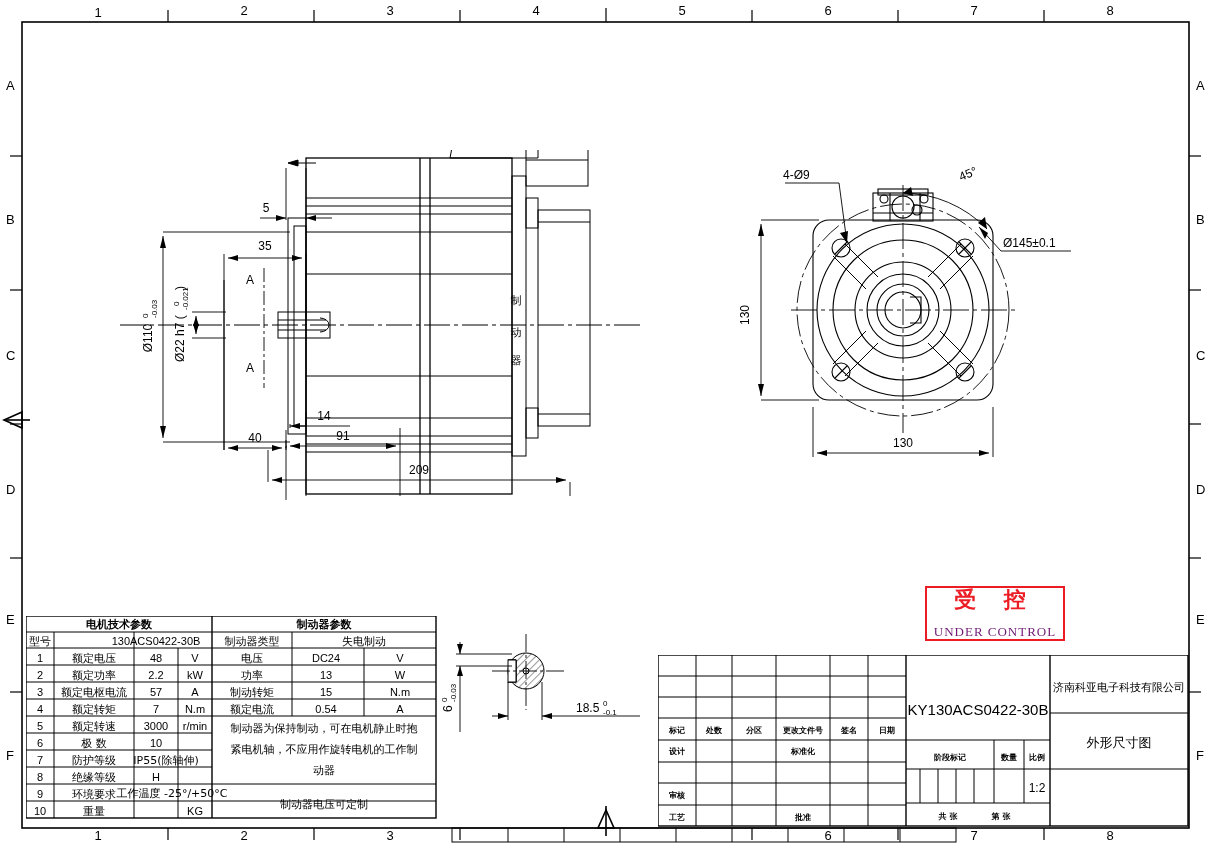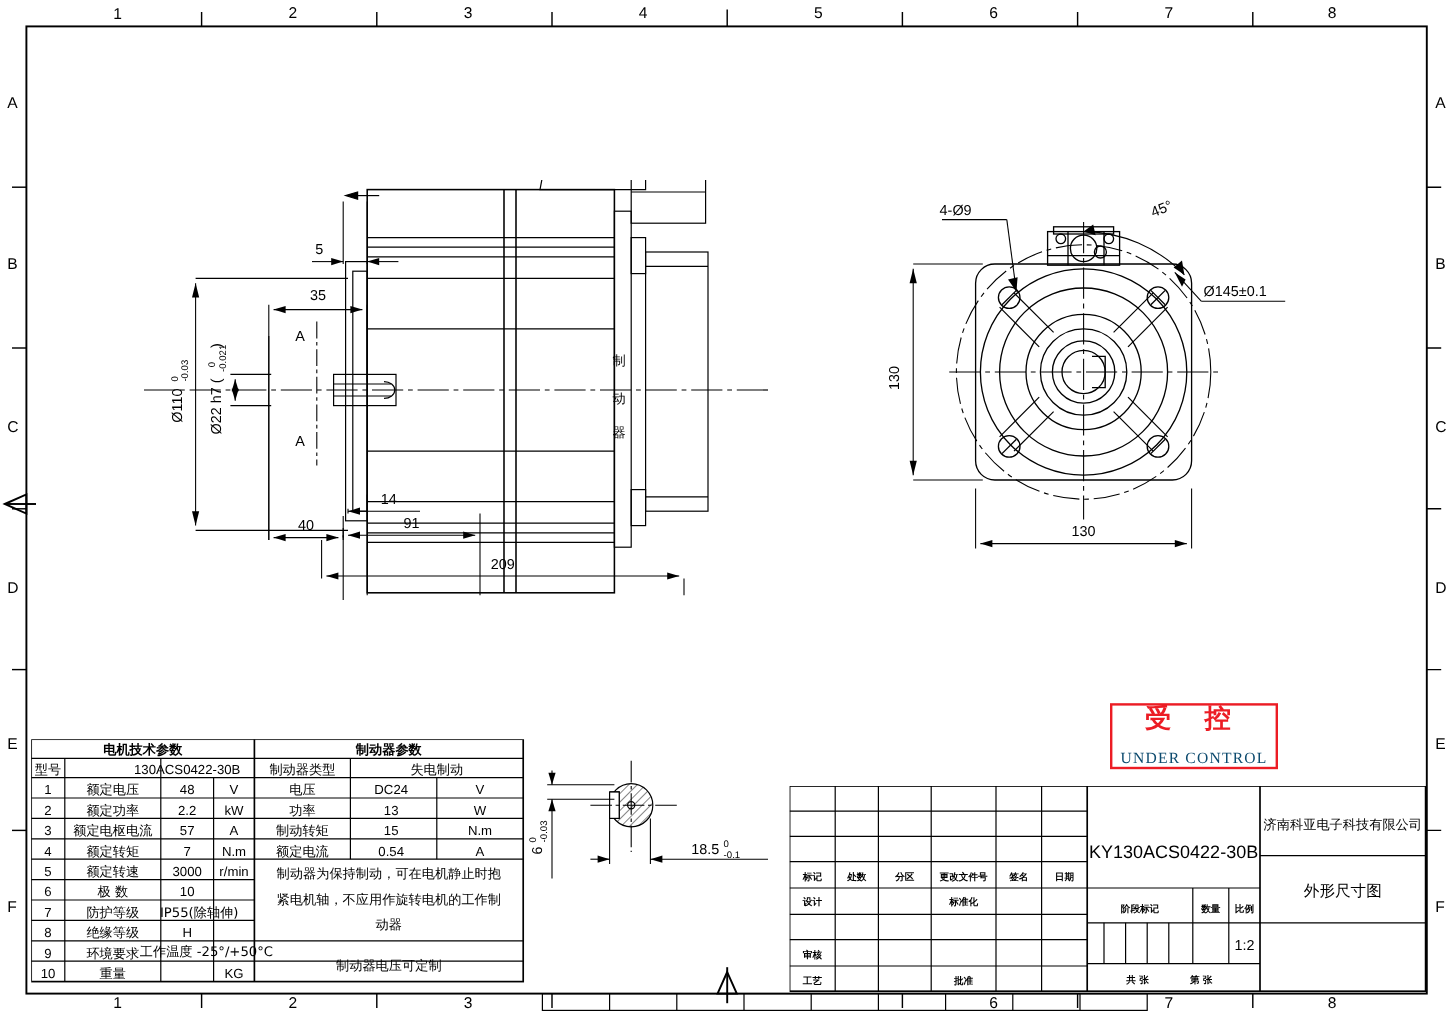--- a/index.html
+++ b/index.html
@@ -8,21 +8,21 @@
   .abs{position:absolute;}
   svg{display:block;}
   .dim{font-size:12px;fill:#000;font-family:"Liberation Sans",sans-serif;}
   .dimS{font-size:8px;fill:#000;font-family:"Liberation Sans",sans-serif;}
   .cn{font-family:"DejaVu Sans",sans-serif;}
   .tbl{font-size:11px;fill:#000;}
   
   #stamp{left:925px;top:563px;width:140px;height:55px;border:2.5px solid #ec1c24;box-sizing:border-box;
          display:flex;flex-direction:column;align-items:center;justify-content:space-between;margin-top:23px;}
   #stamp .c1{color:#ec1c24;font-size:22px;font-weight:bold;letter-spacing:10px;font-family:"DejaVu Sans",sans-serif;line-height:1.05;}
-  #stamp .c2{color:#0c4a6e;font-size:13px;letter-spacing:1px;font-family:"Liberation Serif",serif;line-height:1.1;}
+  #stamp .c2{color:#701a75;font-size:13px;letter-spacing:1px;font-family:"Liberation Serif",serif;line-height:1.1;}
 </style>
 </head>
 <body>
 
 <div id="sheet">
 
   <svg class="abs" style="left:0;top:0" width="1211" height="850">
 
     <rect x="22" y="22" width="1167" height="806" fill="none" stroke="#000" stroke-width="1.6"></rect>
 

